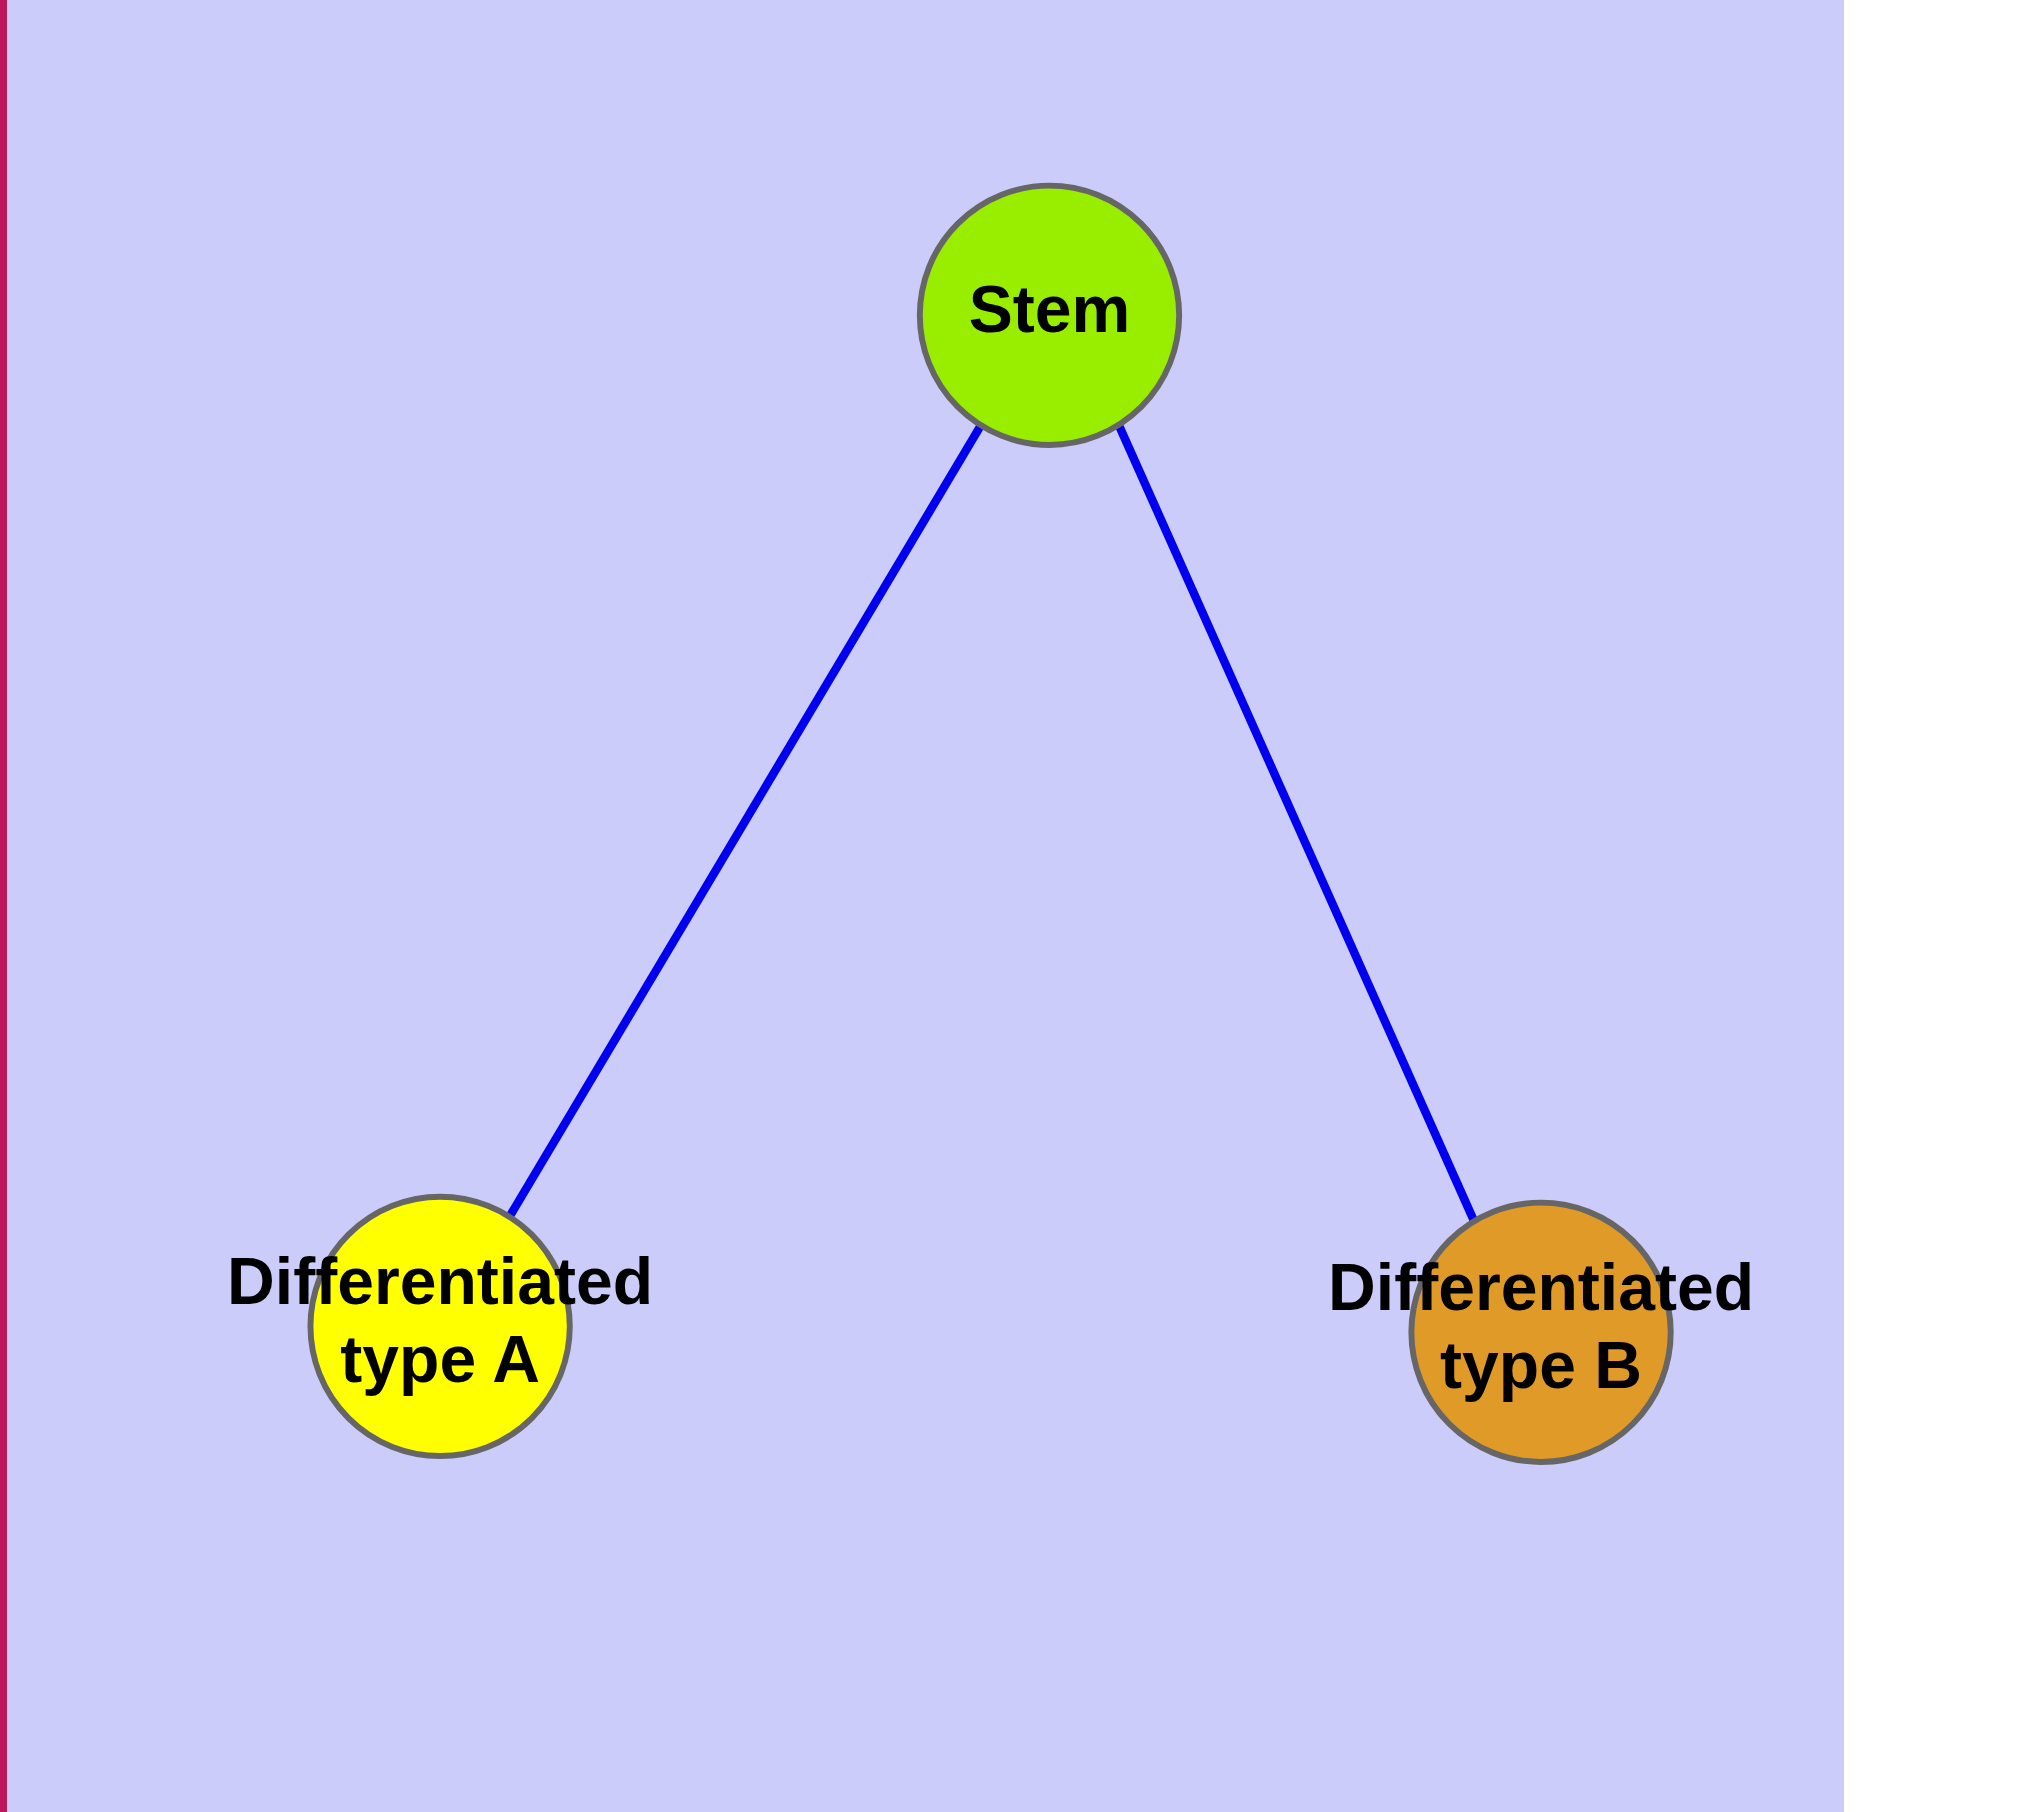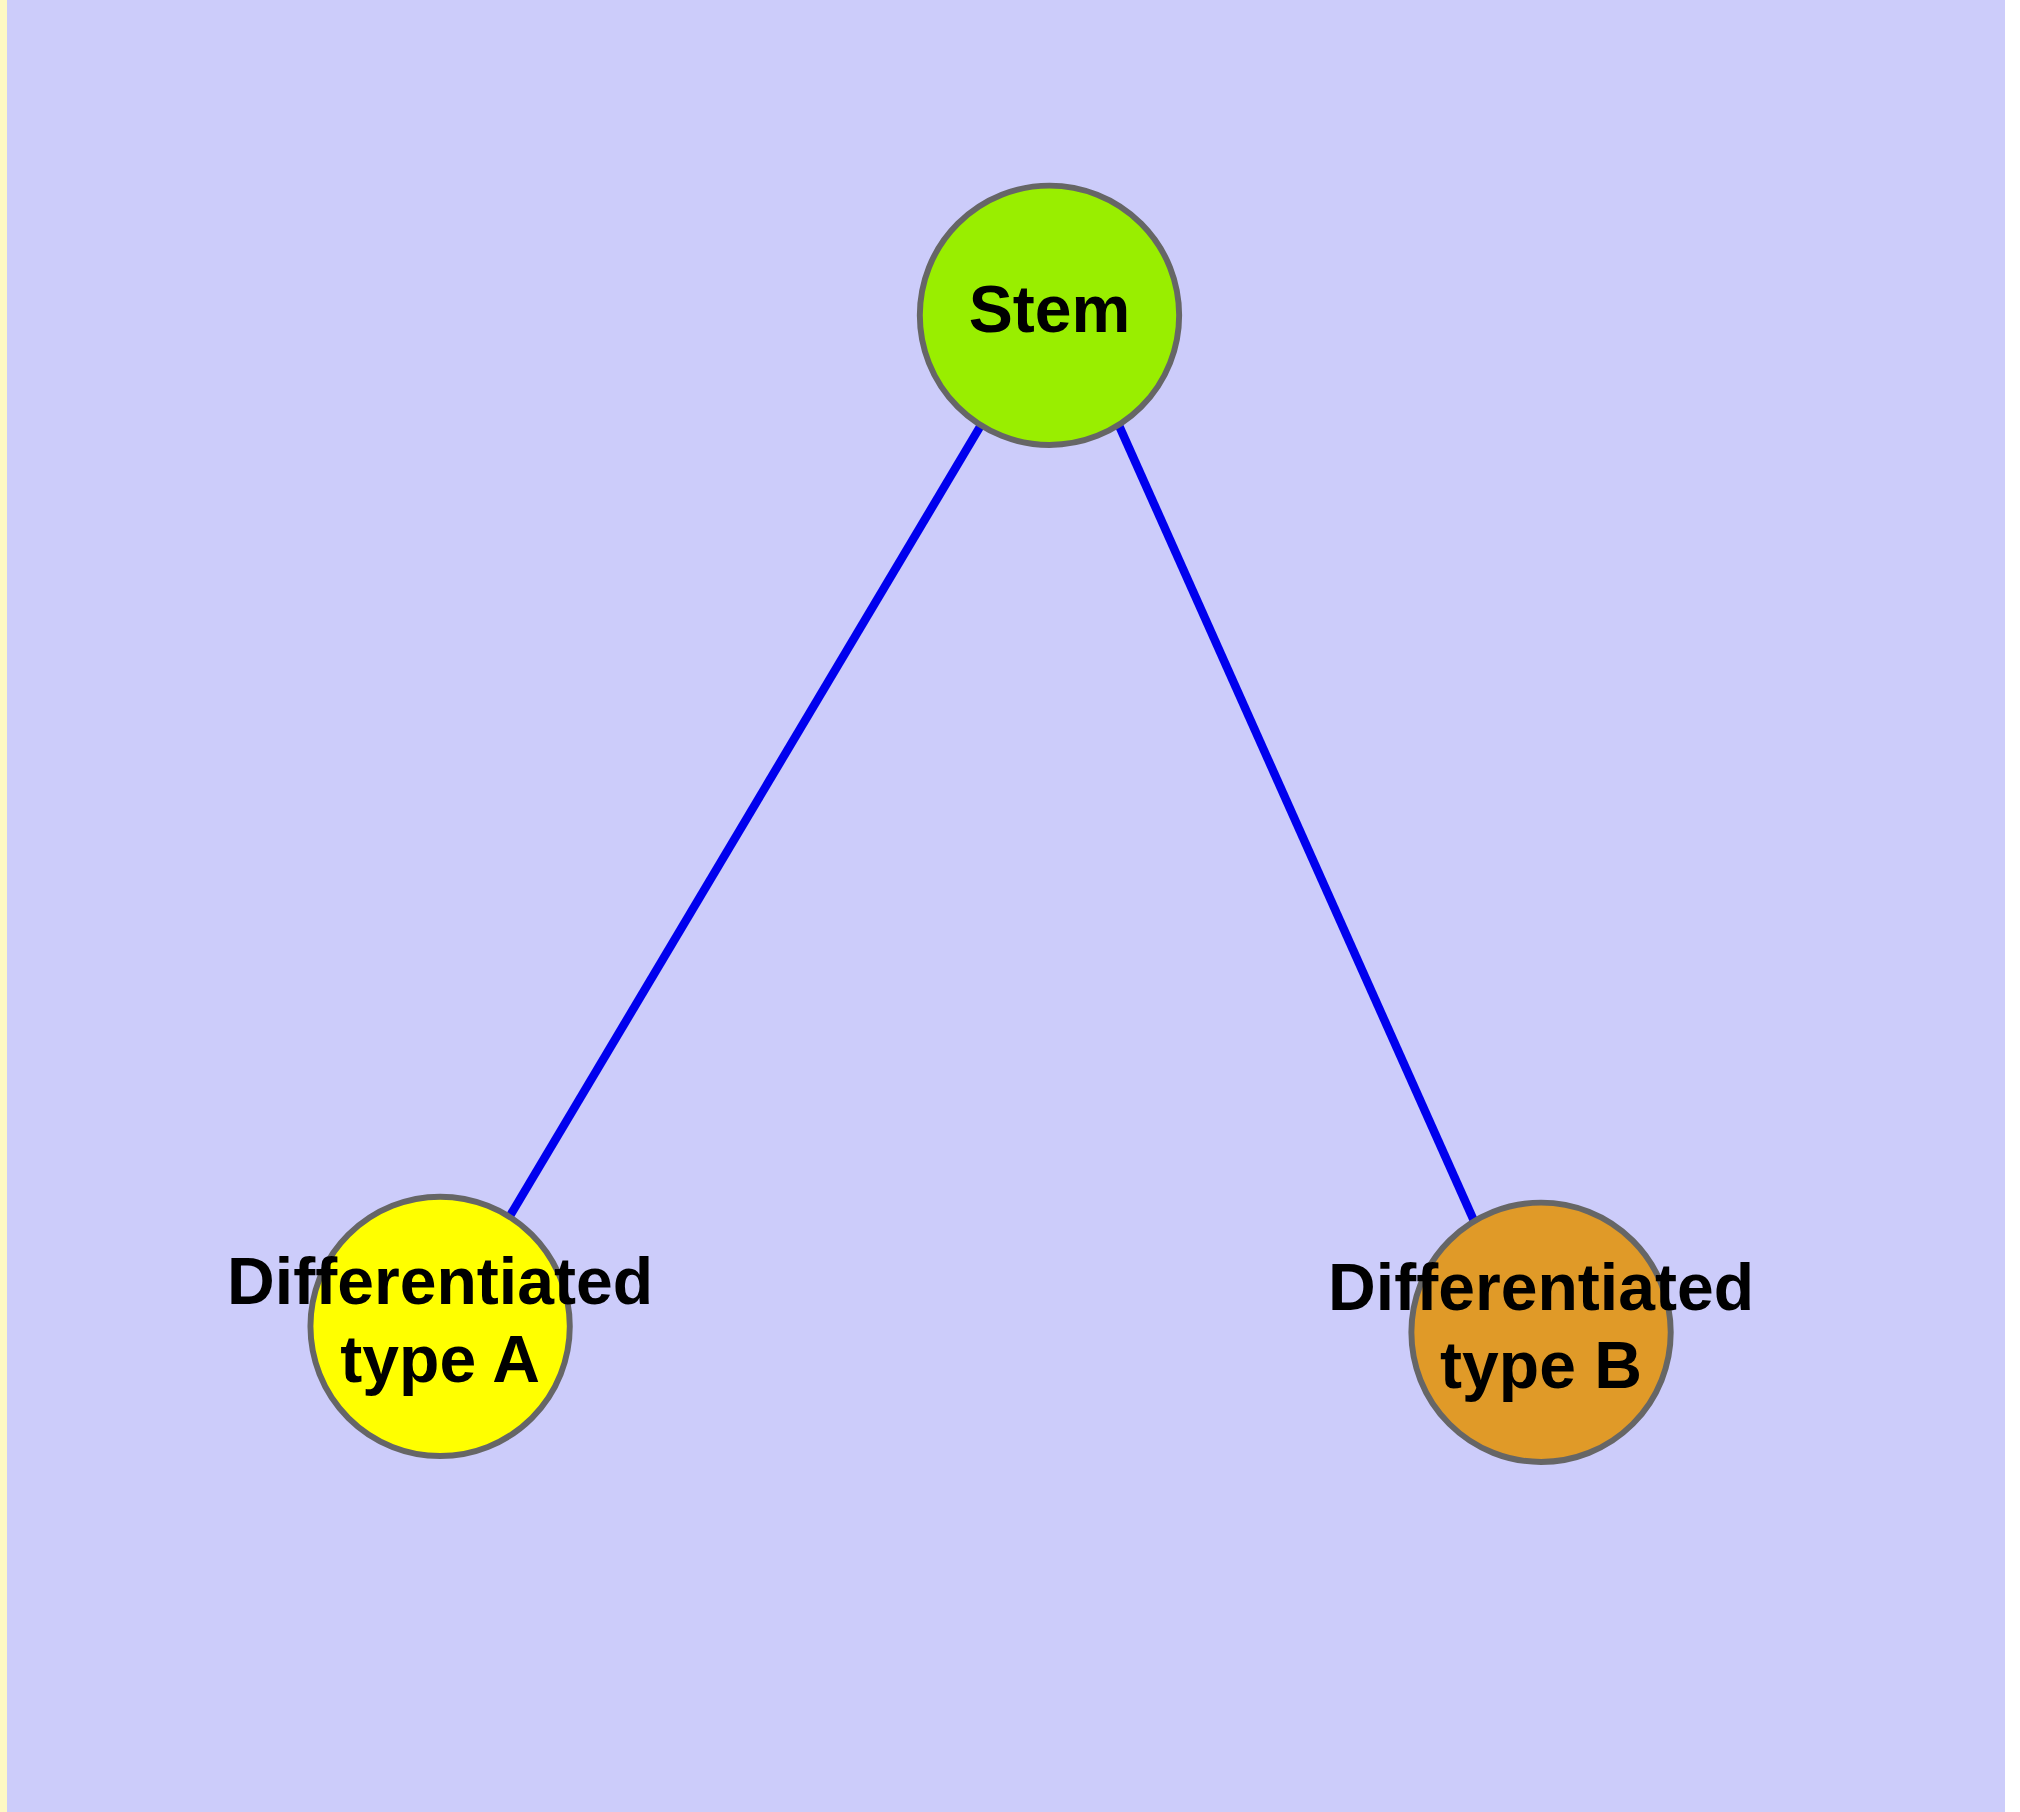--- a/index.html
+++ b/index.html
@@ -42,21 +42,21 @@
     font-weight: bold;
     fill: #000000;
     text-anchor: middle;
     dominant-baseline: middle;
     white-space: pre;
   }
 </style>
 </head>
 <body>
 
-<div id="canvas" style="width: 2005px; height: 1812px; background: #fef9c3;">
+<div id="canvas" style="width: 1844px; height: 1812px; background: #be185d;">
 
   <div id="plot-bg" style="background: rgb(204, 204, 250);"></div>
 
   <svg id="graph-svg" viewBox="0 0 2384 2138">
 
     <g>
       <line class="edge-line" x1="1157" y1="502" x2="600" y2="1437" stroke="#0000ee" stroke-width="10"></line>
       <line class="edge-line" x1="1320" y1="502" x2="1740" y2="1443" stroke="#0000ee" stroke-width="10"></line>
     </g>
 

